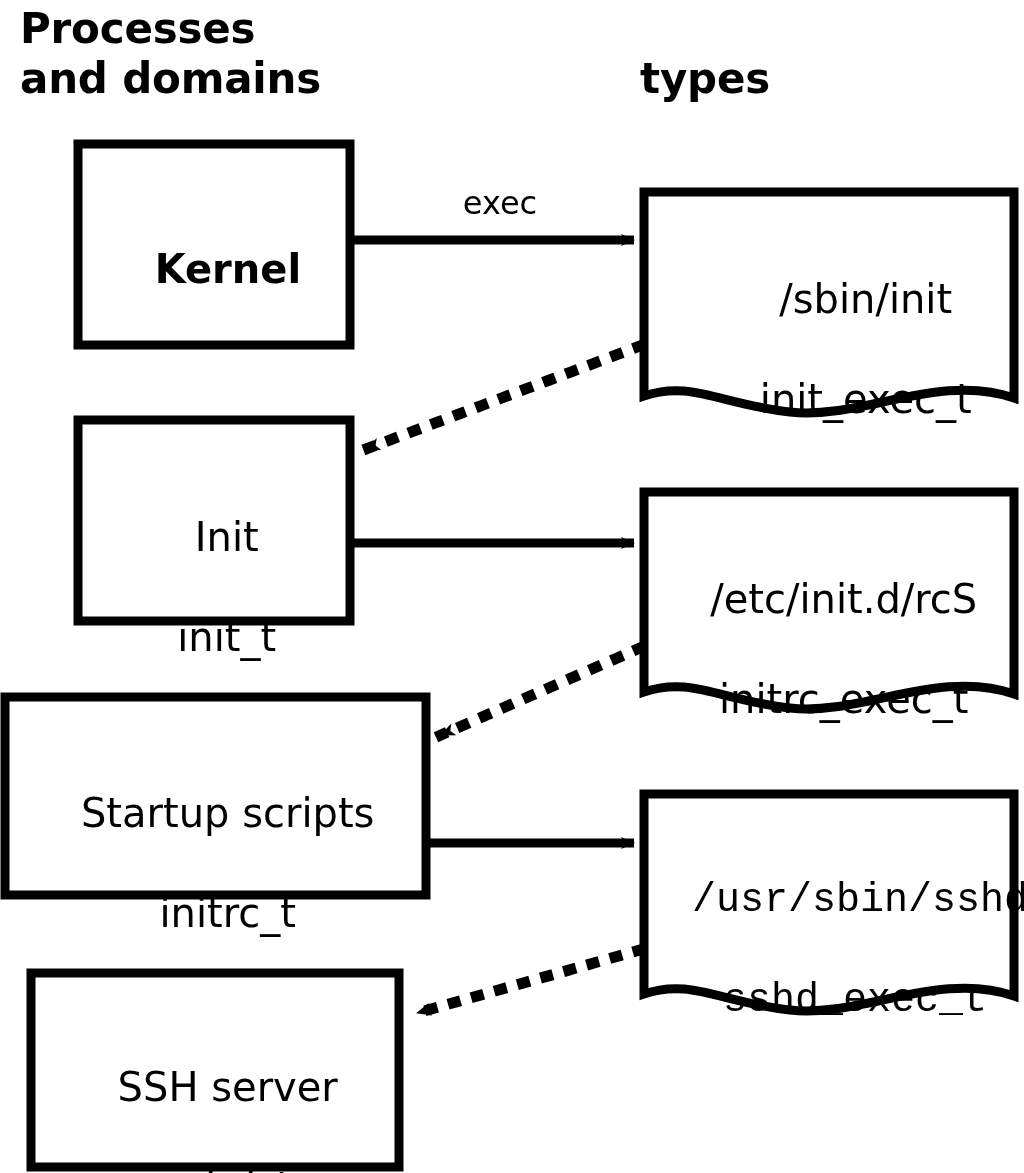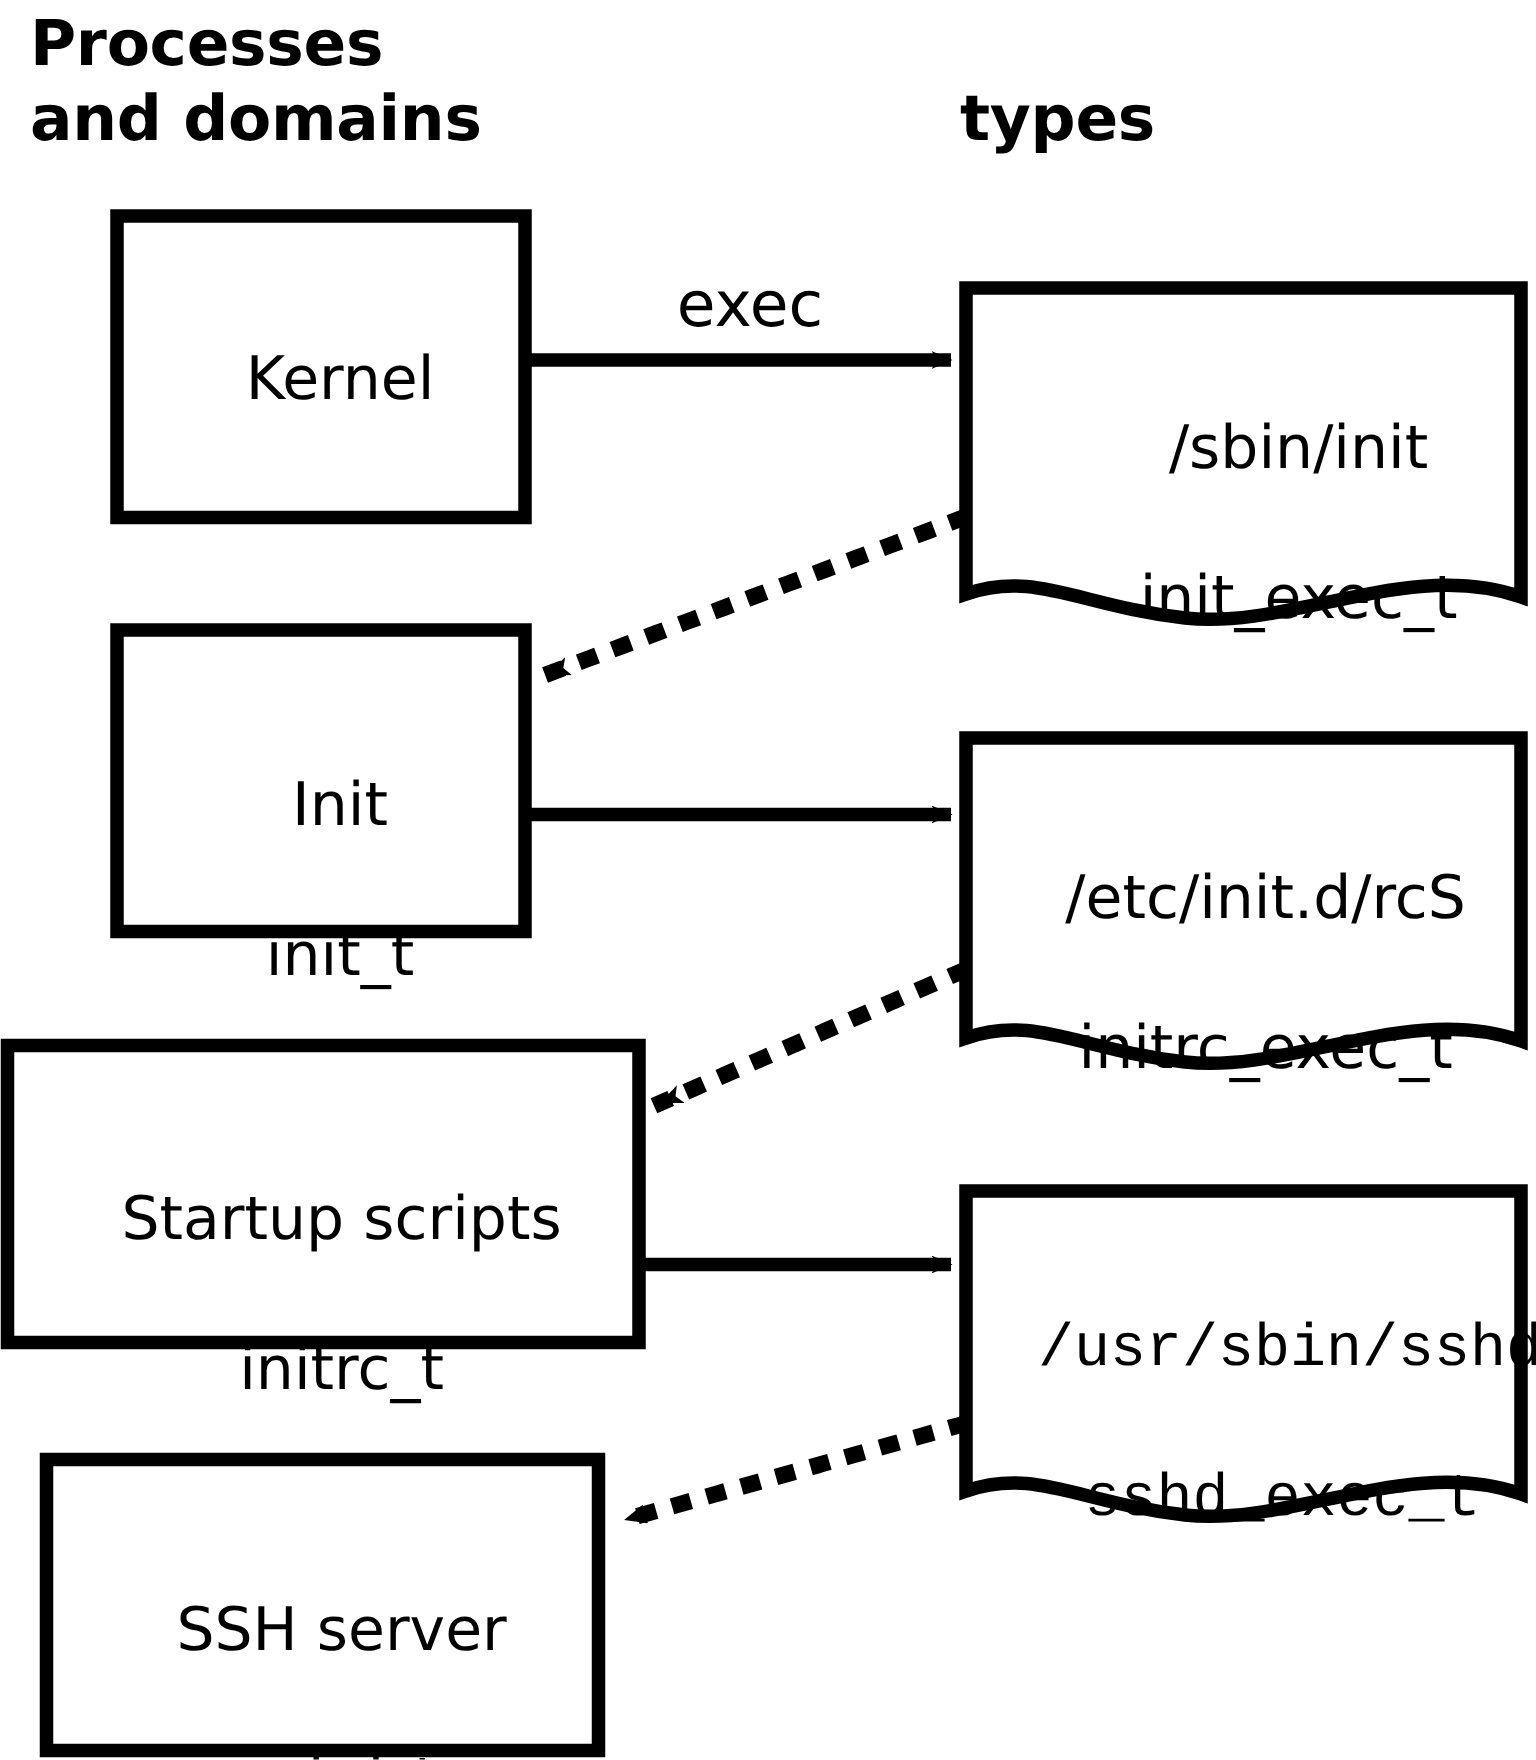--- a/index.html
+++ b/index.html
@@ -37,21 +37,21 @@
     position: absolute;
     text-align: center;
     font-size: 40px;
     line-height: 50px;
     color: #000;
     pointer-events: none;
     white-space: pre;
   }
   .edge-label {
     position: absolute;
-    font-size: 42px;
+    font-size: 32px;
     line-height: 40px;
     color: #000;
     text-align: center;
     white-space: pre;
   }
 </style>
 </head>
 <body>
 
 <svg id="canvas" viewBox="0 0 1024 1173" xmlns="http://www.w3.org/2000/svg">
@@ -89,21 +89,21 @@
 
   <line x1="640" y1="648" x2="441" y2="735" stroke="#000000" stroke-width="11" stroke-dasharray="2 22" stroke-linecap="square" marker-end="url(#arrowDot)"></line>
 
   <line x1="640" y1="950" x2="417" y2="1013" stroke="#000000" stroke-width="11" stroke-dasharray="2 22" stroke-linecap="square" marker-end="url(#arrowDot)"></line>
 </svg>
 
 <div class="col-header" id="header-left"><span>Processes</span><br><span>and domains</span></div>
 
 <div class="col-header" id="header-right"><br><span>types</span></div>
 
-<div class="node-label" style="left:78px; top:178px; width:272px;">
+<div class="node-label" style="left:78px; top:194px; width:272px;font-weight:bold;">
   <span>Kernel</span><br>
 </div>
 
 <div class="node-label" style="left:78px; top:462px; width:272px;">
   <span>Init</span><br>
   <span>init_t</span>
 </div>
 
 <div class="node-label" style="left:2px; top:738px; width:426px;text-align:center;">
   <span>Startup scripts</span><br>

